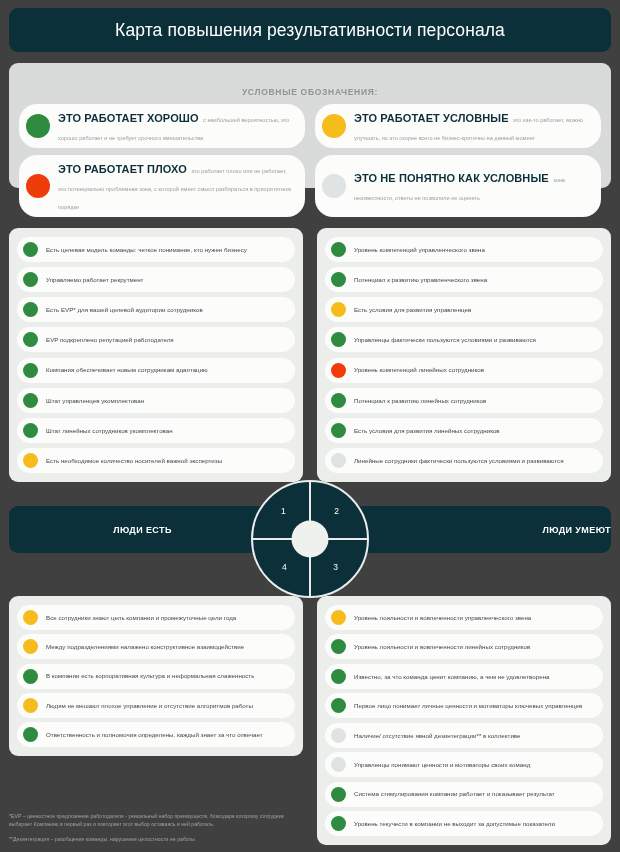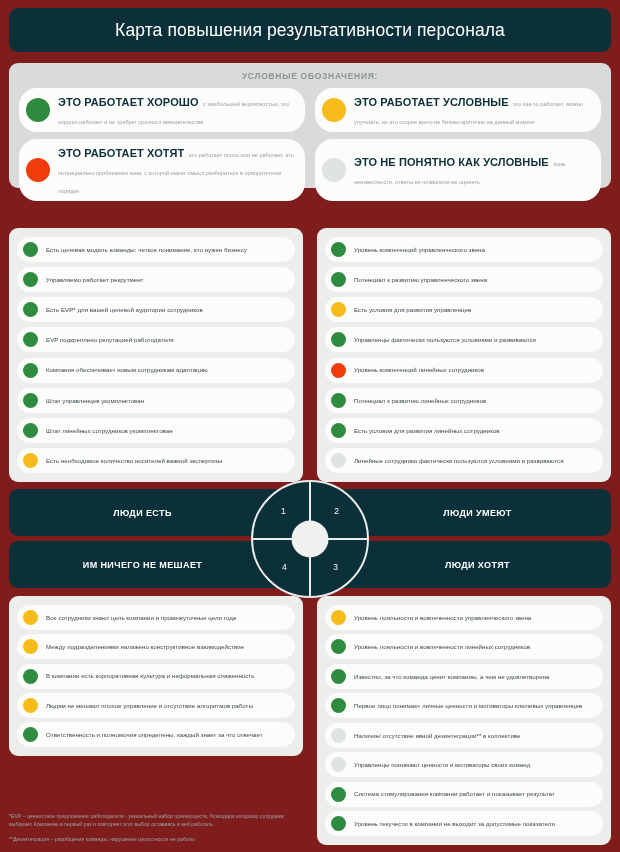--- a/index.html
+++ b/index.html
@@ -5,21 +5,21 @@
   * { box-sizing: border-box; margin: 0; padding: 0; }
   html, body {
     width: 620px; height: 852px;
     background: #f2f2ef;
     font-family: "Liberation Sans", sans-serif;
     overflow: hidden;
   }
   .page {
     position: relative;
     width: 620px; height: 852px;
-    background: #7f1d1d;
+    background: #404040;
   }
 
   
   .title-bar {
     position: absolute;
     left: 9px; top: 8px;
     width: 602px; height: 44px;
     background: #0c3039;
     border-radius: 9px;
     display: flex; align-items: center; justify-content: center;
@@ -31,21 +31,21 @@
     letter-spacing: 0.1px;
   }
 
   
   .legend-panel {
     position: absolute;
     left: 9px; top: 63px;
     width: 602px; height: 125px;
     background: #d9dbda;
     border-radius: 9px;
-    padding: 8px 10px 10px 10px;
+    padding: 24px 10px 10px 10px;
   }
   .legend-heading {
     text-align: center;
     color: #8d9494;
     font-size: 8.5px;
     font-weight: 700;
     letter-spacing: 0.7px;
     margin-bottom: 7px;
   }
   .legend-grid {
@@ -139,26 +139,26 @@
     background: #0c3039;
     border-radius: 9px;
     display: flex; align-items: center; justify-content: center;
   }
   .quad-box .q-label {
     color: #ffffff;
     font-size: 9px;
     font-weight: 700;
     letter-spacing: 0.4px;
   }
-  .q-tl { left: 0;     top: 0;    width: 602px; height: 47px; padding-left: 16px; }
+  .q-tl { left: 0;     top: 17px;    width: 602px; height: 47px; padding-left: 16px; }
   .q-bl { left: 0;     top: 52px; width: 602px; height: 47px; }
   .q-left-inner  { position: absolute; left: 0; width: 267px; height: 100%;
                    display: flex; align-items: center; justify-content: center; }
   .q-right-inner { position: absolute; right: 0; width: 267px; height: 100%;
-                   display: flex; align-items: center; justify-content: center; }
+                   display: flex; align-items: center; justify-content: flex-end; }
 
   .quad-circle {
     position: absolute;
     left: 50%; top: 50%;
     transform: translate(-50%, -50%);
     width: 118px; height: 118px;
     border-radius: 50%;
     background: #0c3039;
     border: 2px solid #e9ecea;
   }
@@ -231,21 +231,21 @@
         <span class="dot dot-yellow"></span>
         <span class="lc-text">
           <span class="lc-title">ЭТО РАБОТАЕТ УСЛОВНЫЕ</span>
           <span class="lc-desc">это как-то работает, можно улучшать, но это скорее всего не бизнес-критично на данный момент</span>
         </span>
       </div>
 
       <div class="legend-card">
         <span class="dot dot-red"></span>
         <span class="lc-text">
-          <span class="lc-title">ЭТО РАБОТАЕТ ХОТЯТ</span>
+          <span class="lc-title">ЭТО РАБОТАЕТ ПЛОХО</span>
           <span class="lc-desc">это работает плохо или не работает, это потенциально проблемная зона, с которой имеет смысл разбираться в приоритетном порядке</span>
         </span>
       </div>
 
       <div class="legend-card">
         <span class="dot dot-grey"></span>
         <span class="lc-text">
           <span class="lc-title">ЭТО НЕ ПОНЯТНО КАК УСЛОВНЫЕ</span>
           <span class="lc-desc">зона неизвестности, ответы не позволили ее оценить</span>
         </span>
@@ -328,28 +328,20 @@
       </div>
   </div>
 
   <div class="quad">
     <div class="quad-box q-tl">
       <div class="q-left-inner">
         <span class="q-label">ЛЮДИ ЕСТЬ</span>
       </div>
       <div class="q-right-inner">
         <span class="q-label">ЛЮДИ УМЕЮТ</span>
-      </div>
-    </div>
-    <div class="quad-box q-bl">
-      <div class="q-left-inner">
-        <span class="q-label">ИМ НИЧЕГО НЕ МЕШАЕТ</span>
-      </div>
-      <div class="q-right-inner">
-        <span class="q-label">ЛЮДИ ХОТЯТ</span>
       </div>
     </div>
 
     <div class="quad-circle">
       <div class="cross-v"></div>
       <div class="cross-h"></div>
       <div class="hub"></div>
       <span class="quad-num num-1">1</span>
       <span class="quad-num num-2">2</span>
       <span class="quad-num num-3">3</span>

